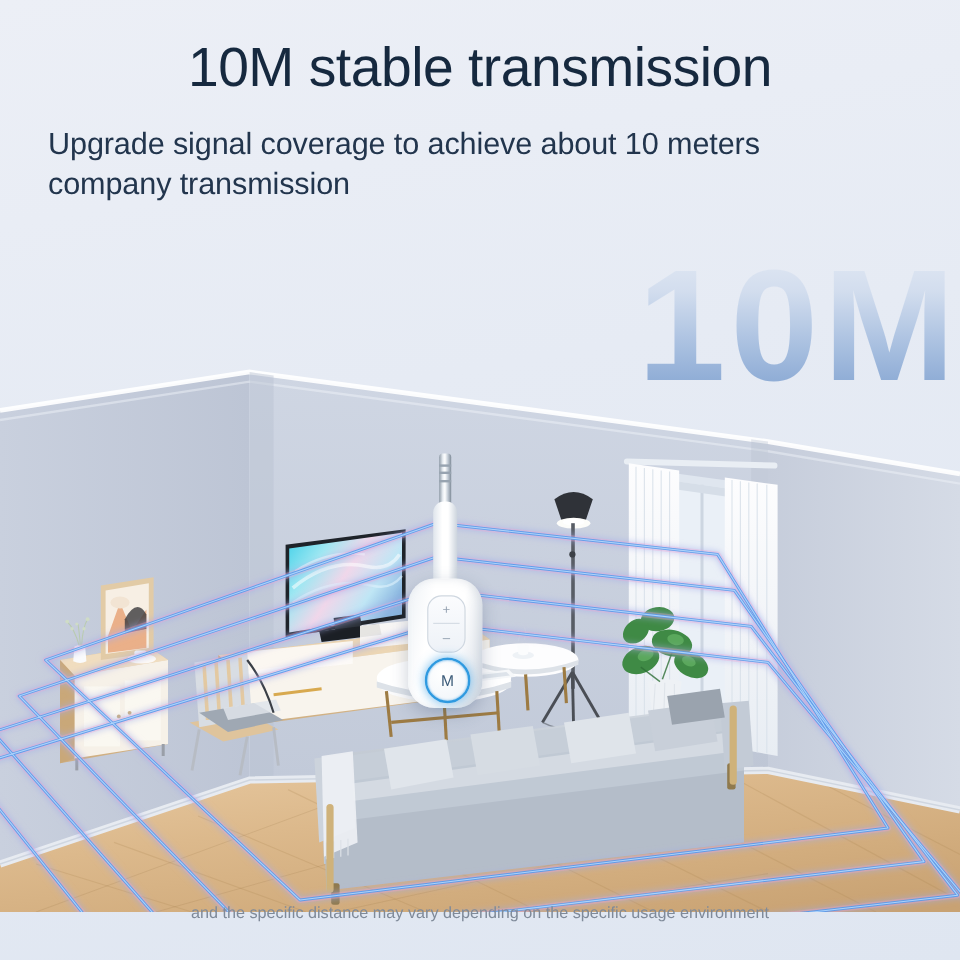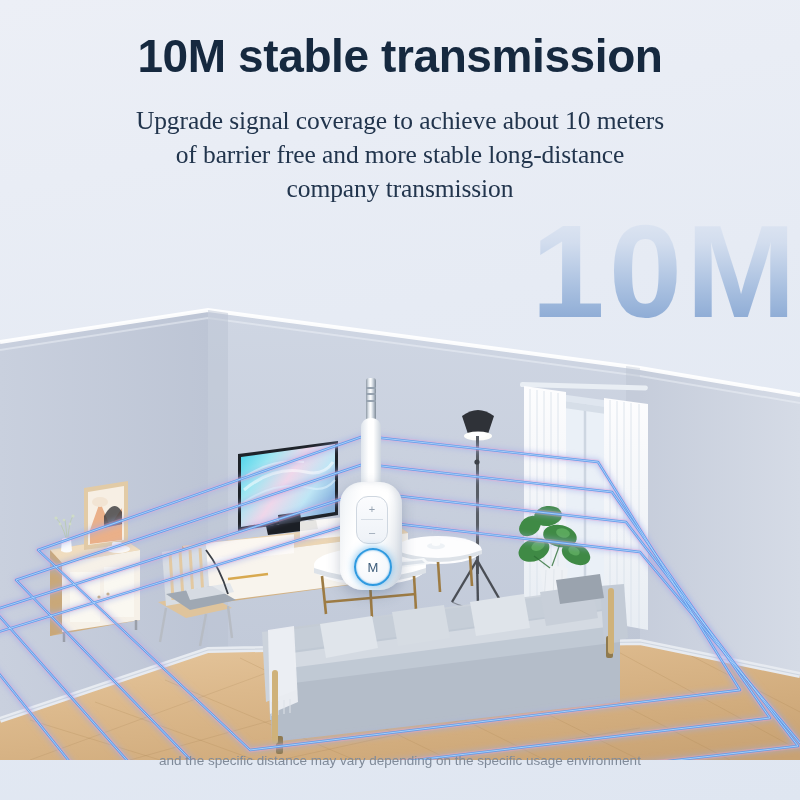--- a/index.html
+++ b/index.html
@@ -9,29 +9,28 @@
     background:#e9edf5;
   }
   .poster{
     position:relative;width:800px;height:800px;overflow:hidden;
     background:linear-gradient(170deg,#eceff6 0%,#e6ebf4 40%,#e3e9f3 70%,#dfe6f1 100%);
   }
 
   
   .headline{
     position:absolute;top:31px;left:0;width:800px;text-align:center;
-    font-size:46px;font-weight:bold;letter-spacing:-0.4px;
+    font-size:46px;font-weight:normal;letter-spacing:-0.4px;
     color:#16293f;line-height:1.12;
     font-family:"Liberation Sans","DejaVu Sans",sans-serif;
   }
   .subhead{
-    position:absolute;top:104px;left:40px;width:720px;text-align:center;
+    position:absolute;top:104px;left:40px;width:720px;text-align:left;
     font-size:25.5px;color:#22354d;line-height:1.33;font-weight:400;
     letter-spacing:-0.1px;
-    font-family:Liberation Serif, serif;
   }
   .subhead span{display:block;}
 
   
   .watermark{
     position:absolute;top:206px;left:0;width:800px;text-align:right;
     font-size:132px;font-weight:bold;letter-spacing:4px;
     line-height:1;
     background:linear-gradient(180deg,#e4eaf4 0%,#d2ddee 28%,#a9c0e0 62%,#7ea0cf 100%);
     -webkit-background-clip:text;background-clip:text;
@@ -92,21 +91,20 @@
 </style>
 </head>
 <body>
 
 <div class="poster">
 
   <div class="headline">10M stable transmission</div>
 
   <div class="subhead">
     <span>Upgrade signal coverage to achieve about 10 meters</span>
-    <span>of barrier free and more stable long-distance</span>
     <span>company transmission</span>
   </div>
 
   <div class="watermark">10M</div>
 
   <div class="room">
     <svg width="800" height="510" viewBox="0 0 800 510">
       <defs>
         <linearGradient id="gBack" x1="0" y1="0" x2="0" y2="1">
           <stop offset="0" stop-color="#cfd6e3"></stop>

